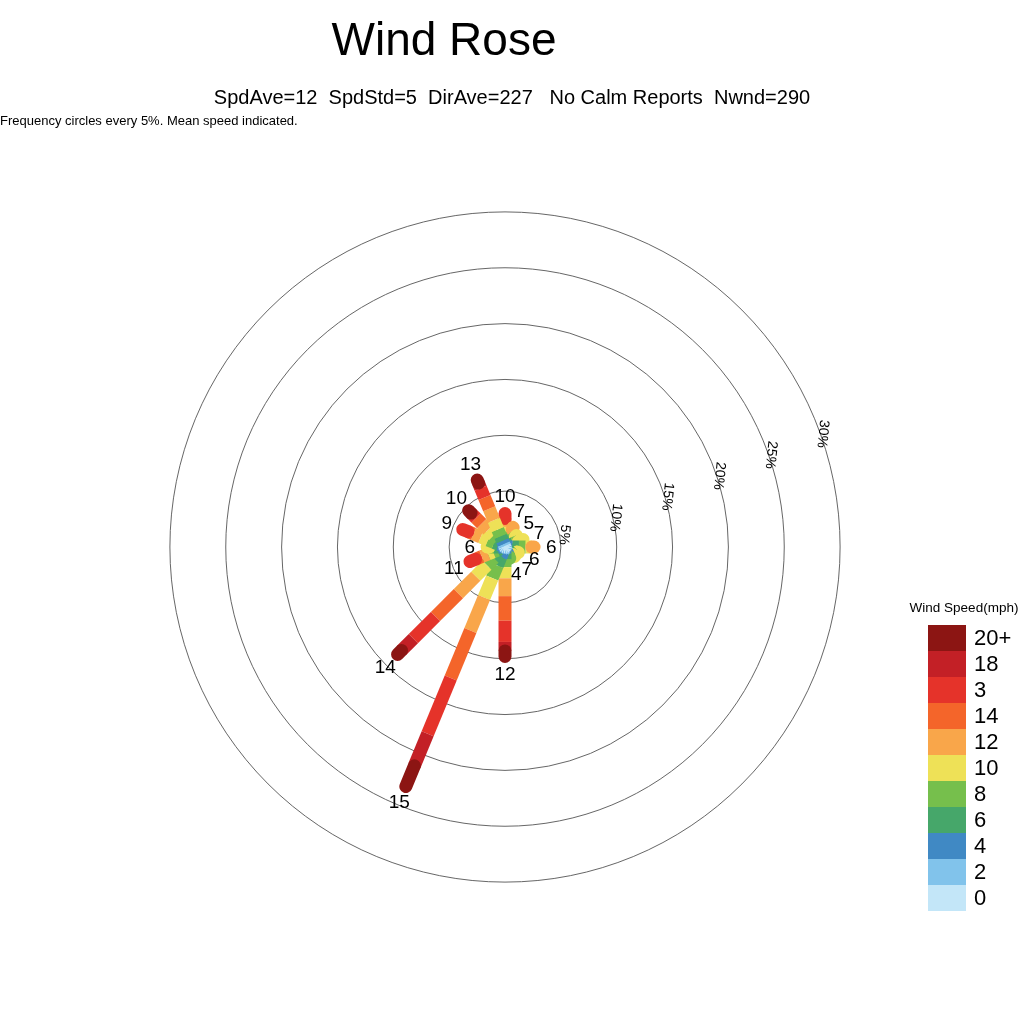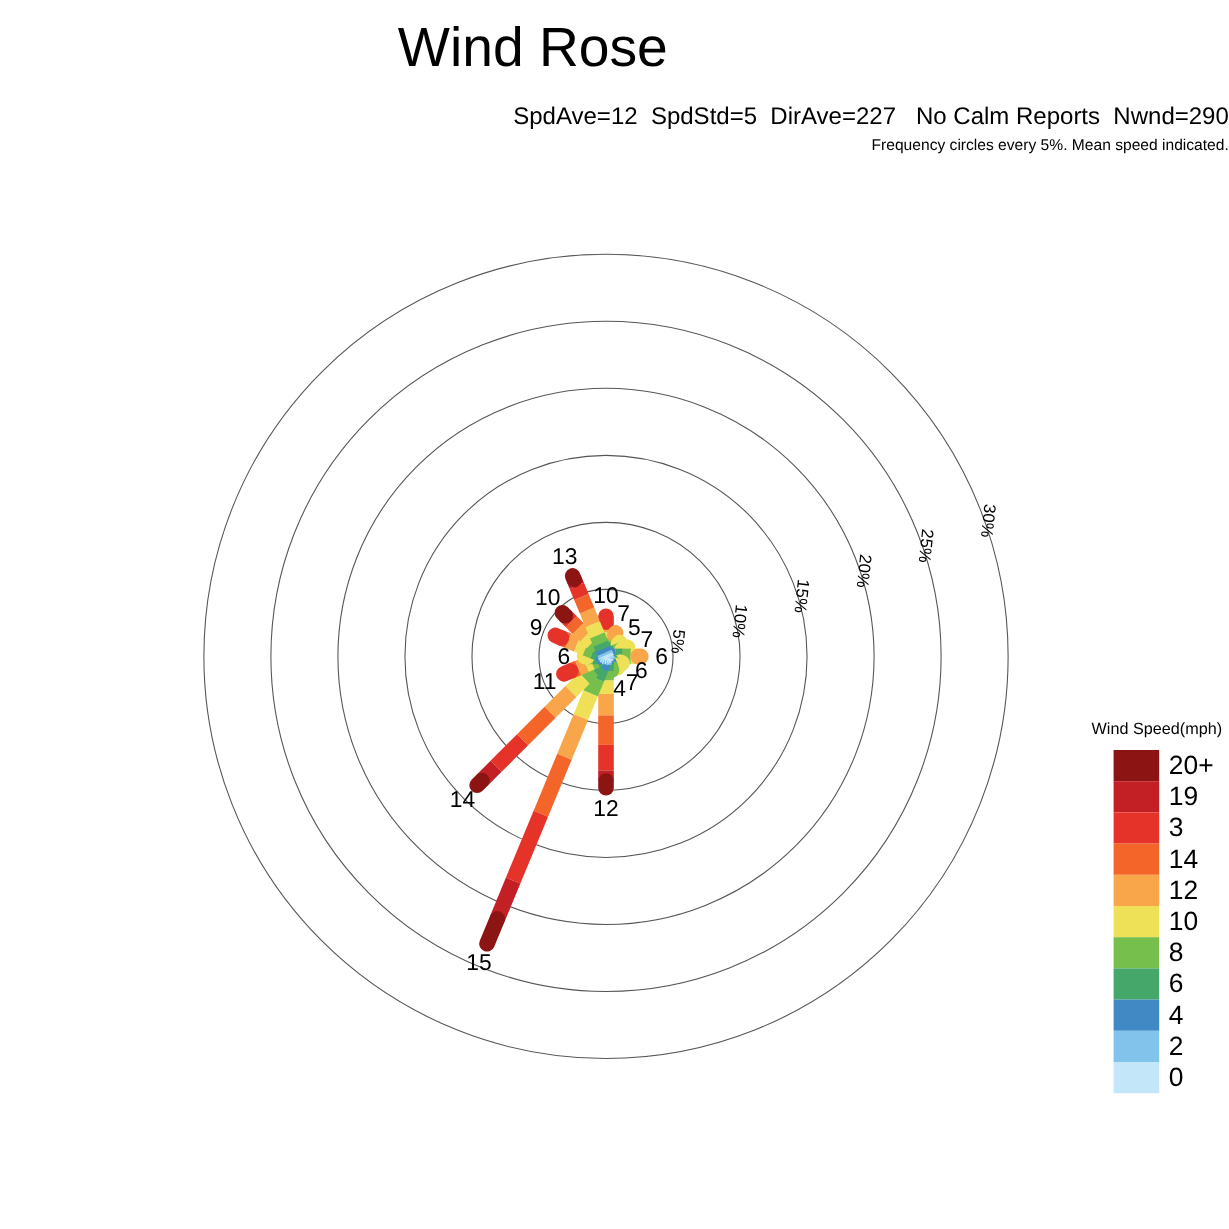--- a/index.html
+++ b/index.html
@@ -25,31 +25,31 @@
     font-size: 46px;
     font-weight: 400;
     letter-spacing: 0px;
   }
 
   #stats-line {
     position: absolute;
     top: 86px;
     left: 0;
     width: 1024px;
-    text-align: right;
+    text-align: center;
     font-size: 20px;
     white-space: pre;
   }
 
   #note-line {
     position: absolute;
     top: 113px;
     left: 0;
     width: 1024px;
-    text-align: right;
+    text-align: left;
     font-size: 13px;
   }
 
   #rose-svg {
     position: absolute;
     top: 0;
     left: 0;
     width: 1024px;
     height: 1024px;
   }
@@ -263,21 +263,21 @@
 
 <div id="legend">
   <div id="legend-title">Wind Speed(mph)</div>
   <div id="legend-rows">
       <div class="legend-row">
         <div class="legend-swatch" style="background: rgb(140, 21, 19);"></div>
         <div class="legend-label">20+</div>
       </div>
       <div class="legend-row">
         <div class="legend-swatch" style="background: rgb(195, 32, 38);"></div>
-        <div class="legend-label">19</div>
+        <div class="legend-label">18</div>
       </div>
       <div class="legend-row">
         <div class="legend-swatch" style="background: rgb(229, 51, 42);"></div>
         <div class="legend-label">3</div>
       </div>
       <div class="legend-row">
         <div class="legend-swatch" style="background: rgb(244, 101, 42);"></div>
         <div class="legend-label">14</div>
       </div>
       <div class="legend-row">

